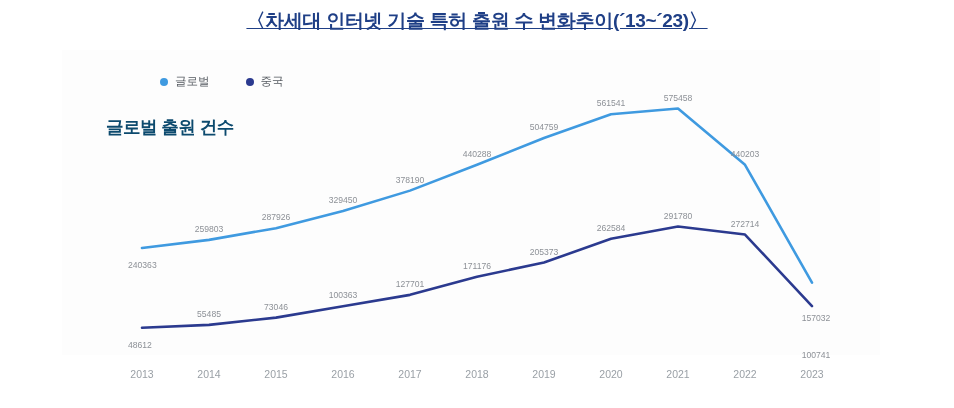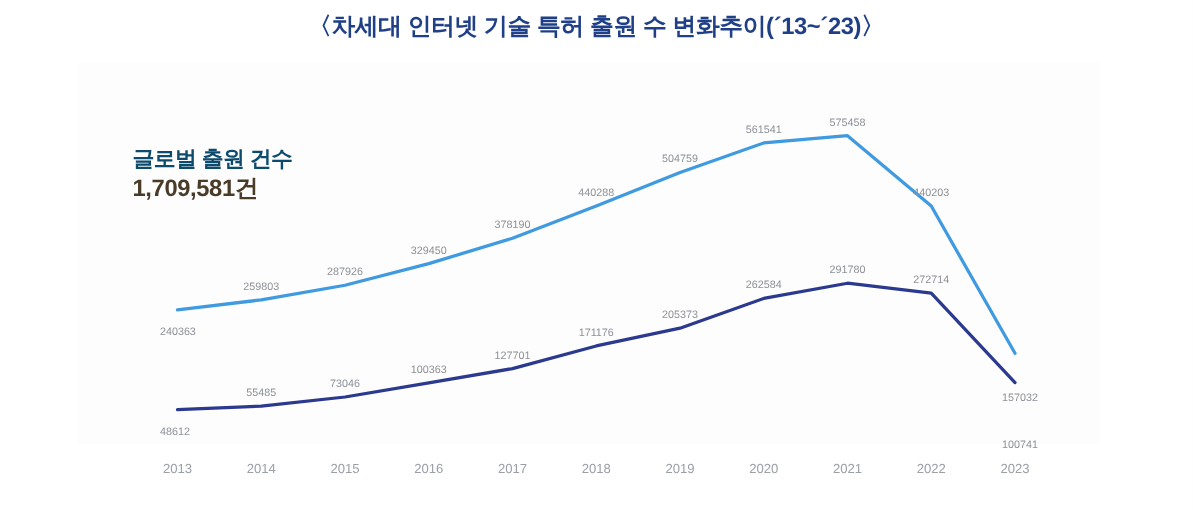--- a/index.html
+++ b/index.html
@@ -22,20 +22,21 @@
   #chart-title {
     position: absolute;
     left: 0;
     top: 8px;
     width: 954px;
     text-align: center;
     font-size: 19px;
     font-weight: bold;
     color: #1f3f86;
     letter-spacing: -0.3px;
+    text-decoration: underline;
   }
   #chart-panel {
     position: absolute;
     left: 62px;
     top: 50px;
     width: 818px;
     height: 305px;
     background: #fdfdfd;
     border: 0;
   }
@@ -105,24 +106,33 @@
 </style>
 </head>
 <body>
 
 <div id="page">
 
   <div id="chart-title">〈차세대 인터넷 기술 특허 출원 수 변화추이(´13~´23)〉</div>
 
   <div id="chart-panel"></div>
 
+  <div id="legend">
+    <div class="legend-item">
+      <span class="legend-dot" style="background:#3f9ae0"></span>
+      <span class="legend-label">글로벌</span>
+    </div>
+    <div class="legend-item">
+      <span class="legend-dot" style="background:#2b3a8f"></span>
+      <span class="legend-label">중국</span>
+    </div>
+  </div>
 
   <div id="annotations">
     <div class="anno-heading">글로벌 출원 건수</div>
-    <div class="anno-value">1,709,581건</div>
   </div>
 
   <svg id="plot" width="818" height="340">
     <g id="series-global-group">
       <polyline id="line-global" fill="none" stroke="#3f9ae0" stroke-width="2.6" stroke-linejoin="round" stroke-linecap="round" points="80,197.97797741935486 147,189.88842903225807 214,178.18563225806452 281,160.90629032258065 348,140.62416129032258 415,114.7833806451613 482,87.95512580645162 549,64.32648709677419 616,58.53521935483871 683,114.81875161290321 750,232.6544258064516"></polyline>
     </g>
     <g id="series-china-group">
       <polyline id="line-china" fill="none" stroke="#2b3a8f" stroke-width="2.6" stroke-linejoin="round" stroke-linecap="round" points="80,277.7711354838709 147,274.9110806451613 214,267.60343870967745 281,256.23604193548385 348,244.8599064516129 415,226.76869677419356 482,212.53833225806454 549,188.7311741935484 616,176.58187096774193 683,184.51578709677418 750,256.0787451612903"></polyline>
     </g>
     <g id="labels-global">

